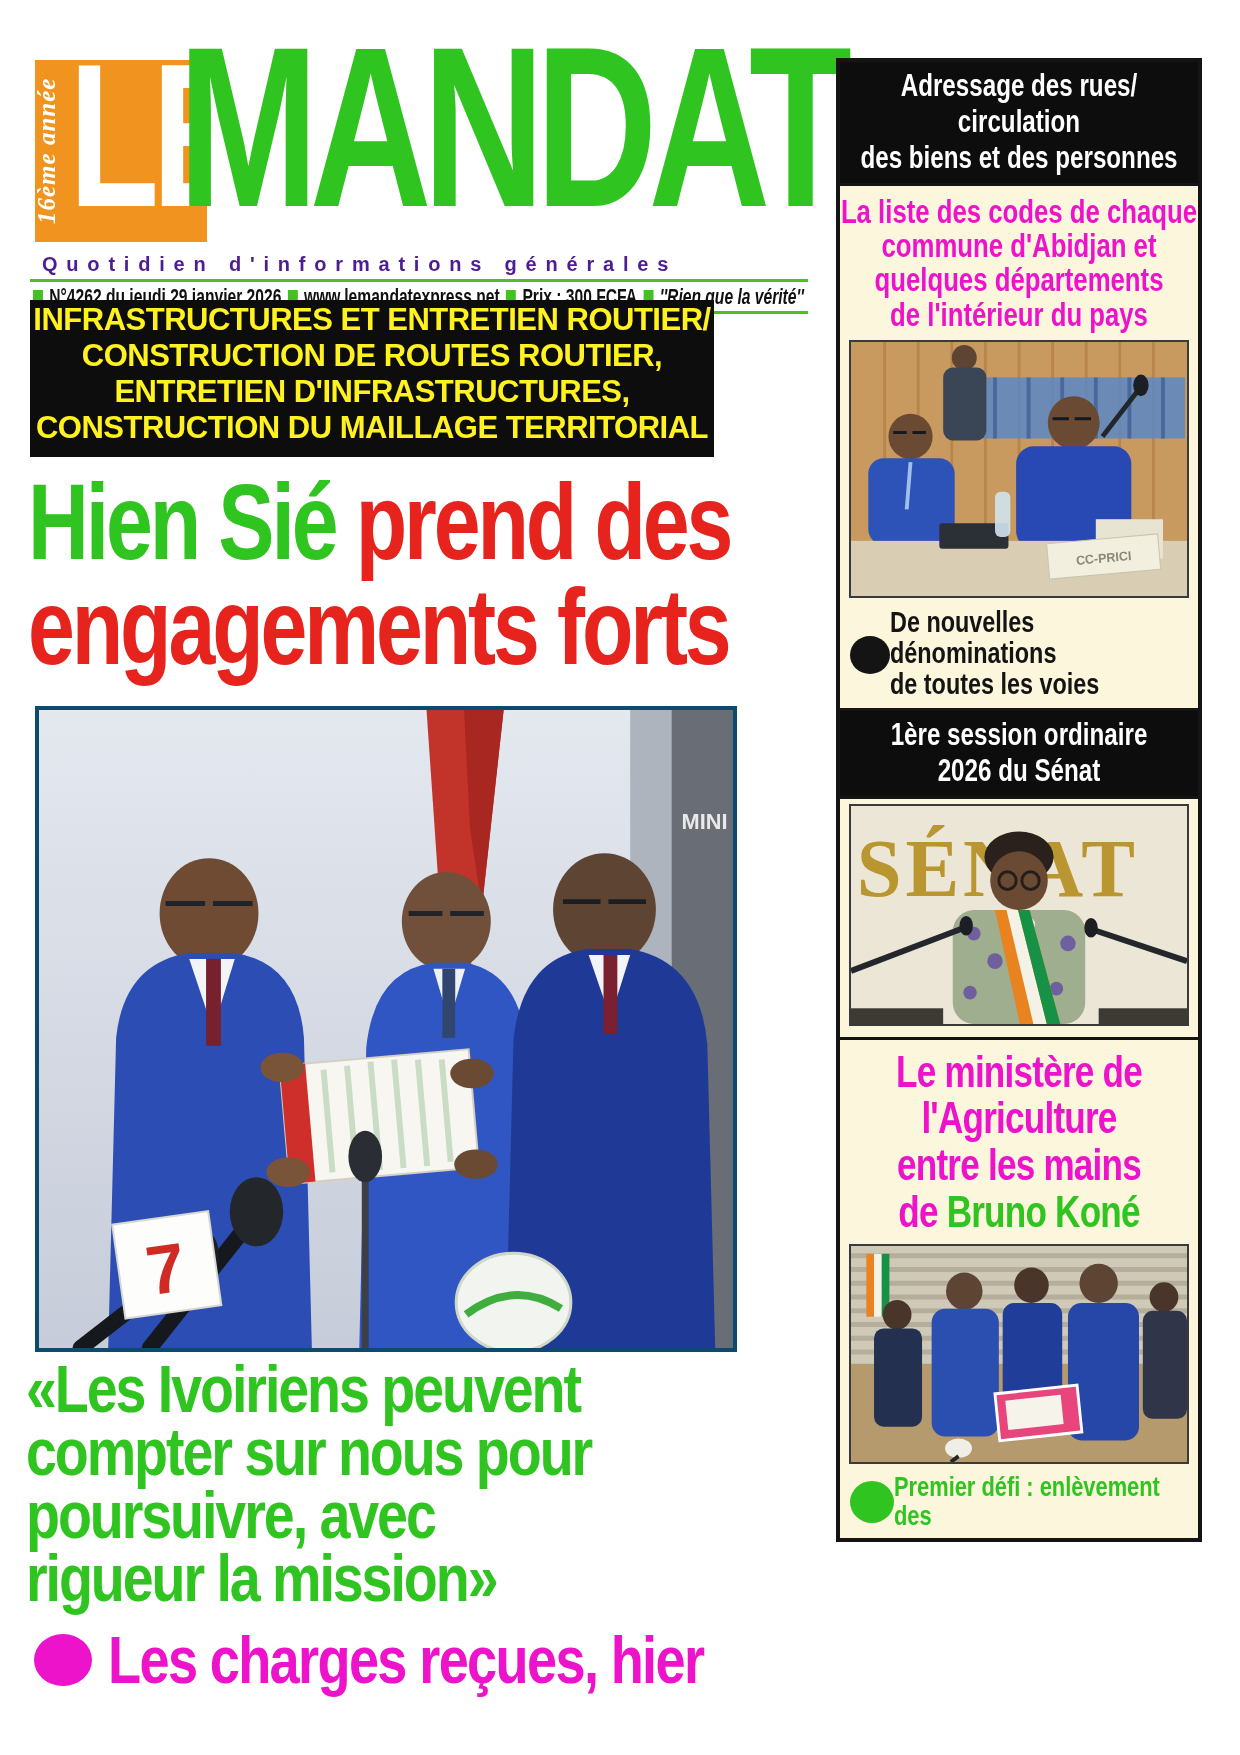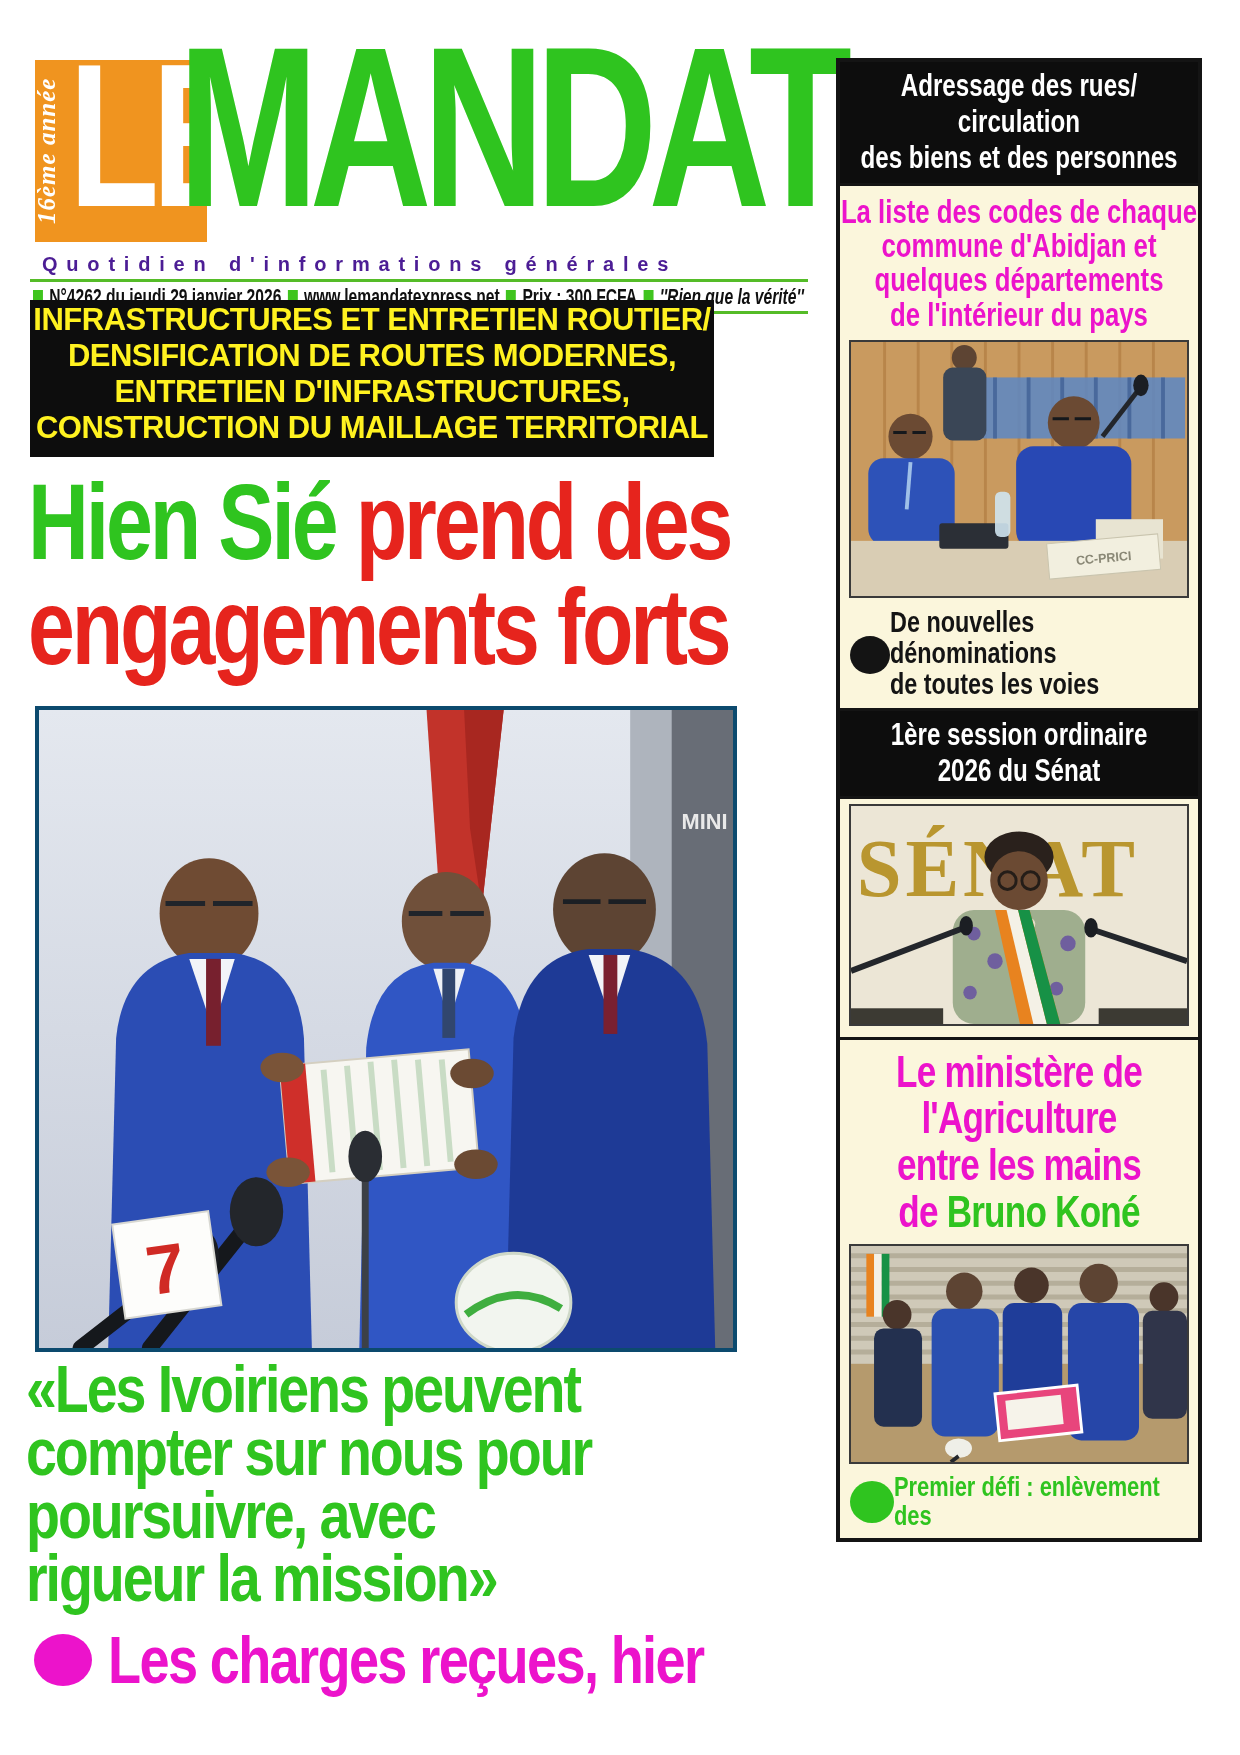--- a/index.html
+++ b/index.html
@@ -105,21 +105,21 @@
     <span>www.lemandatexpress.net</span>
     <span class="gsq"></span>
     <span>Prix : 300 FCFA</span>
     <span class="gsq"></span>
     <span class="motto">''Rien que la vérité''</span>
   </div>
   <div class="rule" id="rule2"></div>
 
   <div id="kicker">
     <div>INFRASTRUCTURES ET ENTRETIEN ROUTIER/</div>
-    <div>DENSIFICATION DE ROUTES MODERNES,</div>
+    <div>CONSTRUCTION DE ROUTES ROUTIER,</div>
     <div>ENTRETIEN D'INFRASTRUCTURES,</div>
     <div>CONSTRUCTION DU MAILLAGE TERRITORIAL</div>
   </div>
 
   <h1 id="headline">
     <div><span class="grn">Hien Sié</span><span> prend des</span></div>
     <div>engagements forts</div>
   </h1>
 
   <figure id="main-photo">

